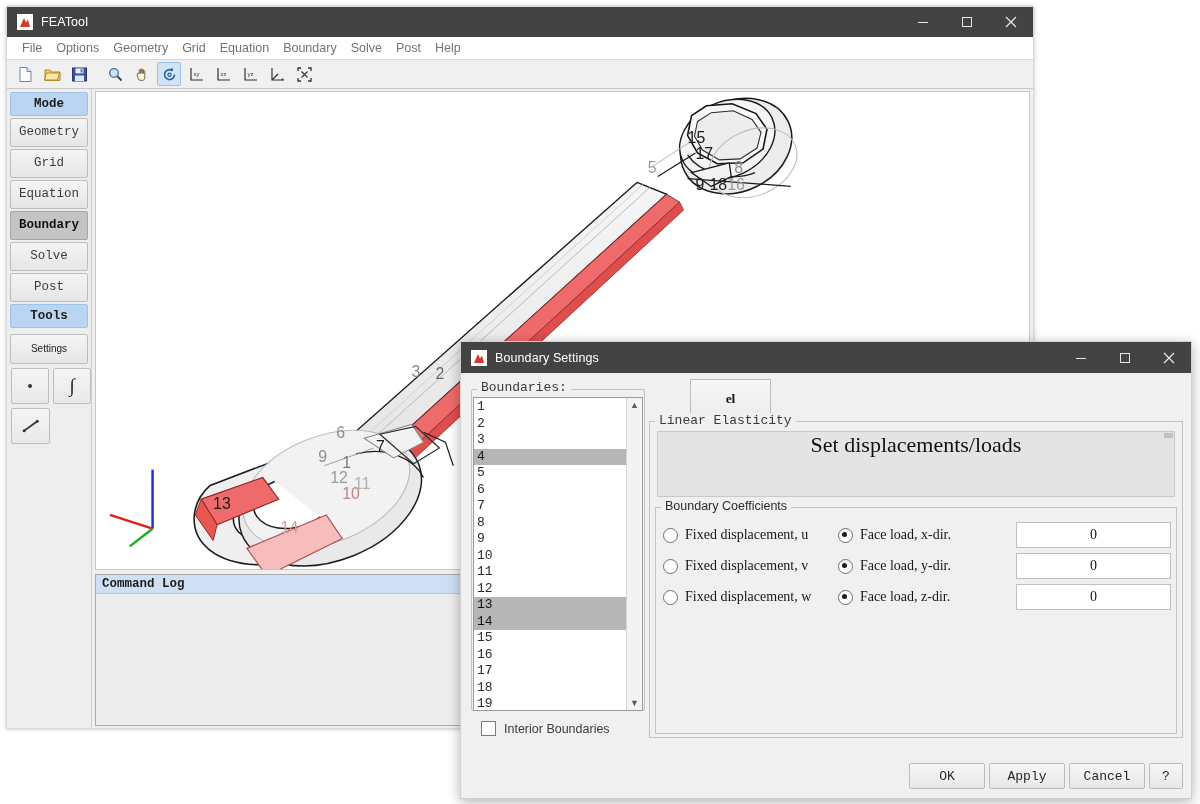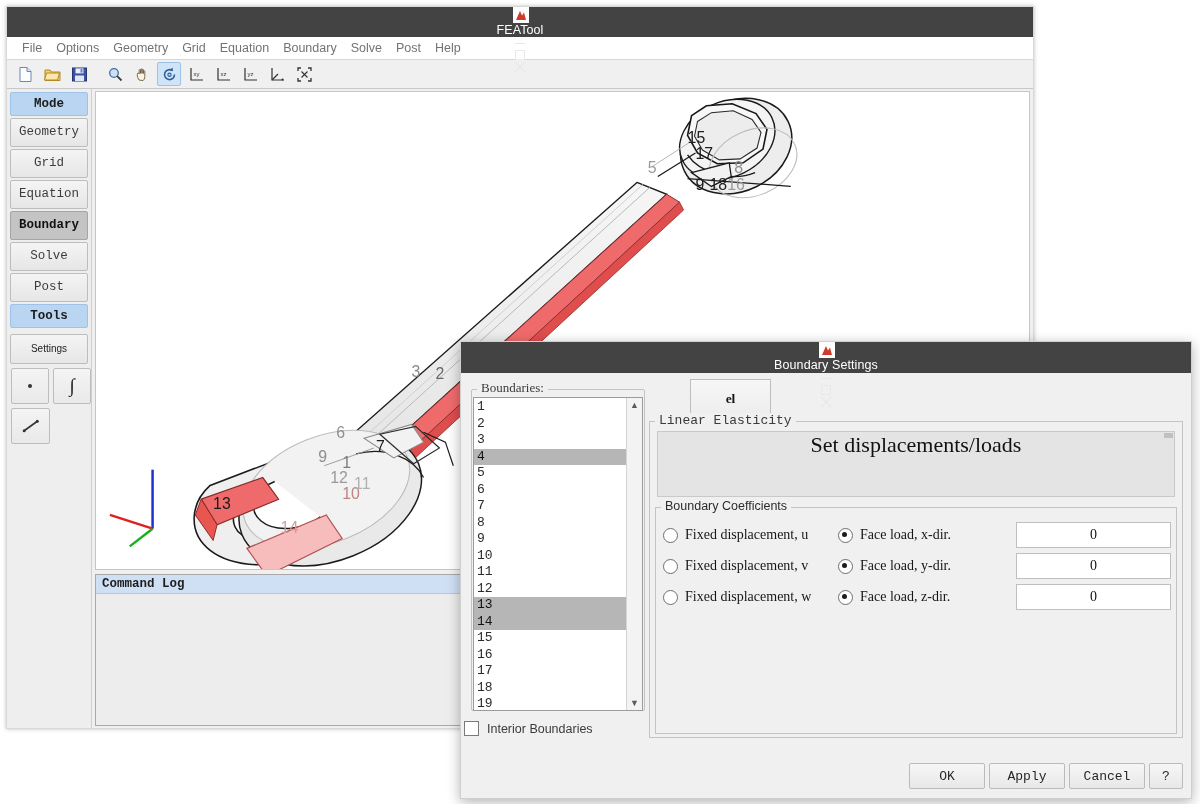--- a/index.html
+++ b/index.html
@@ -14,21 +14,21 @@
   
   #main-window{
     position:absolute;left:6px;top:6px;width:1026px;height:721px;
     background:#f0f0f0;
     border:1px solid #d8d8d8;
     box-shadow:0 0 4px rgba(0,0,0,.25);
     overflow:hidden;
   }
   .titlebar{
     height:30px;background:#434343;color:#ffffff;
-    display:flex;align-items:center;flex-direction:column;
+    display:flex;align-items:center;
   }
   .titlebar .tb-icon{
     width:16px;height:16px;margin-left:10px;margin-right:8px;
     background:#ffffff;position:relative;border-radius:1px;
     display:inline-block;
   }
   .titlebar .tb-title{font-size:12.5px;letter-spacing:.1px;}
   .titlebar .spacer{flex:1;}
   .winbtn{
     width:44px;height:30px;display:flex;align-items:center;justify-content:center;
@@ -118,21 +118,21 @@
     overflow:hidden;
   }
   #dialog .titlebar{height:31px;}
   .dlg-body{position:relative;height:calc(456px - 31px);}
 
   .bnd-group{
     position:absolute;left:10px;top:8px;width:174px;height:330px;
   }
   .grp-legend{
     position:absolute;left:6px;top:-1px;background:#f0f0f0;padding:0 4px;
-    font-family:Liberation Serif, serif;font-size:13px;color:#3a3a3a;
+    font-family:Liberation Mono, monospace;font-size:13px;color:#3a3a3a;
     z-index:3;
   }
   .grp-border{
     position:absolute;left:0;top:8px;right:0;bottom:0;
     border:1px solid #c3c3c3;border-radius:2px;
   }
   .listbox{
     position:absolute;left:2px;top:16px;width:168px;height:312px;
     background:#ffffff;border:1px solid #9c9c9c;
     display:flex;overflow:hidden;
@@ -144,21 +144,21 @@
   .li{height:16.5px;line-height:16.5px;padding-left:3px;}
   .li.sel{background:#b6b6b6;color:#111;}
   .vscroll{
     width:15px;background:#f3f3f3;border-left:1px solid #d4d4d4;
     display:flex;flex-direction:column;justify-content:space-between;align-items:center;
     padding:2px 0;
   }
   .arrow{font-size:9px;color:#5b5b5b;line-height:10px;}
 
   .intbnd{
-    position:absolute;left:3px;top:348px;display:flex;align-items:center;gap:8px;
+    position:absolute;left:20px;top:348px;display:flex;align-items:center;gap:8px;
     font-size:12.5px;color:#3b3b3b;
   }
   .cbox{width:13px;height:13px;background:#fff;border:1px solid #7a7a7a;display:inline-block;}
 
   .tabstrip{position:absolute;left:196px;top:6px;padding-left:33px;}
   .tab{
     width:79px;height:38px;line-height:38px;text-align:center;
     background:linear-gradient(#f7f7f7,#ececec);
     border:1px solid #bdbdbd;border-bottom:1px solid #ececec;
     font-family:"Liberation Serif", serif;font-weight:bold;font-size:13.5px;color:#161616;

